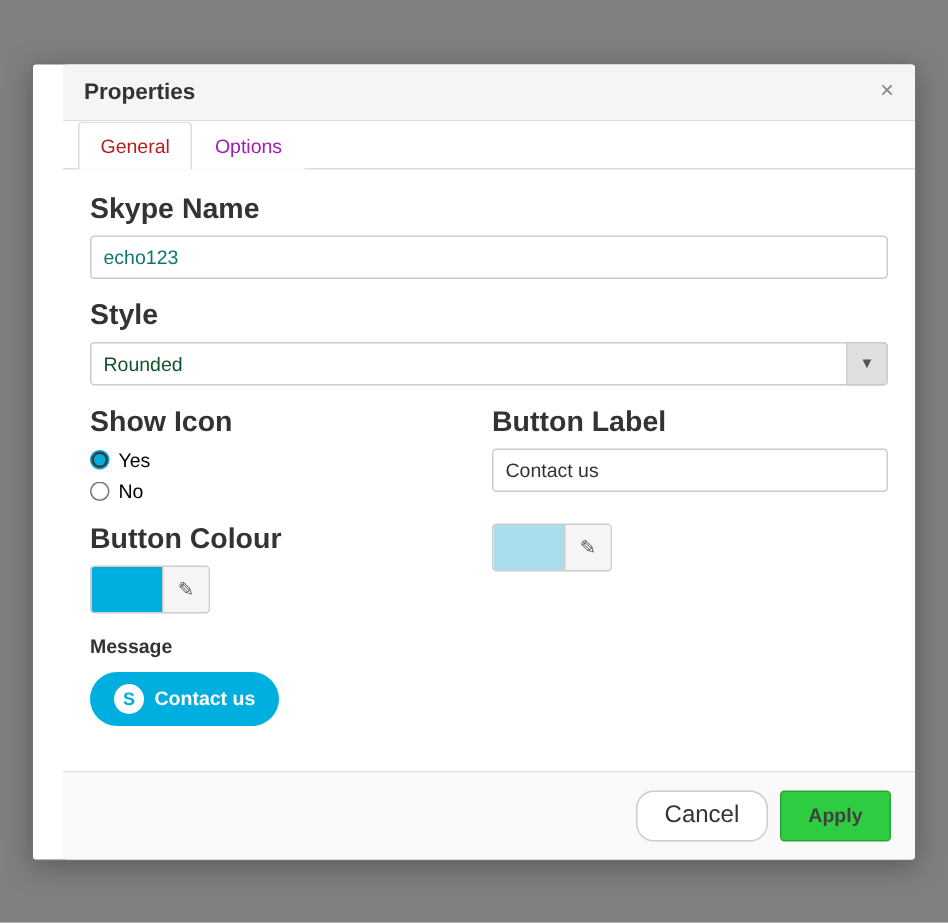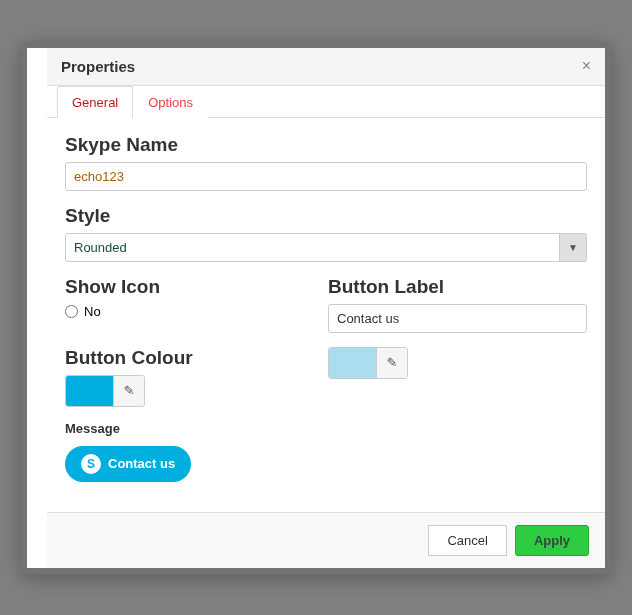--- a/index.html
+++ b/index.html
@@ -18,21 +18,21 @@
       position: absolute;
       top: 0; left: 0;
       width: 632px; height: 615px;
       background: rgba(80,80,80,0.5);
       display: flex;
       align-items: center;
       justify-content: center;
     }
     .modal {
       background: #fff;
-      border: 6px solid #737373;
+      border: 1px solid #737373;
       border-radius: 3px;
       width: 590px;
       box-shadow: 0 4px 20px rgba(0,0,0,0.3);
       padding-left: 20px;
     }
     .modal-header {
       background: #f5f5f5;
       border-bottom: 1px solid #ddd;
       padding: 10px 14px;
       display: flex;
@@ -55,21 +55,21 @@
     }
     .tabs {
       display: flex;
       border-bottom: 1px solid #ddd;
       background: #fff;
       padding: 0 10px;
     }
     .tab {
       padding: 8px 14px;
       cursor: pointer;
-      color: #ef4444;
+      color: #a21caf;
       border: 1px solid transparent;
       border-bottom: none;
       margin-bottom: -1px;
       font-size: 13px;
       background: #fff;
     }
     .tab.active {
       border-color: #ddd;
       border-bottom-color: #fff;
       color: #b91c1c;
@@ -85,21 +85,21 @@
       margin-bottom: 6px;
       display: block;
       font-size: 19px;
     }
     .text-input {
       width: 100%;
       padding: 6px 8px;
       border: 1px solid #ccc;
       border-radius: 3px;
       font-size: 13px;
-      color: #a16207;
+      color: #0f766e;
       outline: none;
     }
     .field-group {
       margin-bottom: 14px;
     }
     .select-wrapper {
       position: relative;
       width: 100%;
     }
     .select-input {
@@ -223,22 +223,22 @@
       display: flex;
       justify-content: flex-end;
       gap: 8px;
       background: #f9f9f9;
       border-radius: 0 0 3px 3px;
     }
     .btn-cancel {
       padding: 7px 18px;
       background: #fff;
       border: 1px solid #ccc;
-      border-radius: 0;
-      font-size: 13px;
+      border-radius: 12px;
+      font-size: 16px;
       cursor: pointer;
       color: #333;
     }
     .btn-apply {
       padding: 7px 18px;
       background: #2ecc40;
       border: 1px solid #28a535;
       border-radius: 3px;
       font-size: 13px;
       cursor: pointer;
@@ -292,20 +292,24 @@
           </select>
           <div class="select-arrow"></div>
         </div>
       </div>
 
       <div class="two-col">
         <div class="col-left">
           <label class="field-label">Show Icon</label>
           <div class="radio-group">
             <label class="radio-item">
+              <input type="radio" name="show_icon" checked="" style="">
+              <span>Yes</span>
+            </label>
+            <label class="radio-item">
               <input type="radio" name="show_icon" style="">
               <span>No</span>
             </label>
           </div>
         </div>
         <div class="col-right">
           <label class="field-label">Button Label</label>
           <input class="button-label-input" type="text" value="Contact us" style="">
         </div>
       </div>

